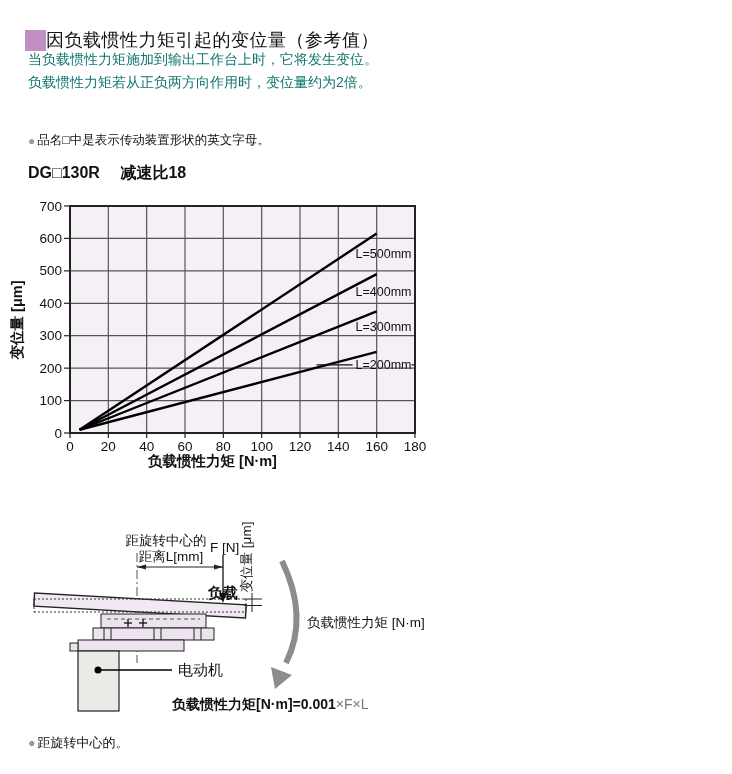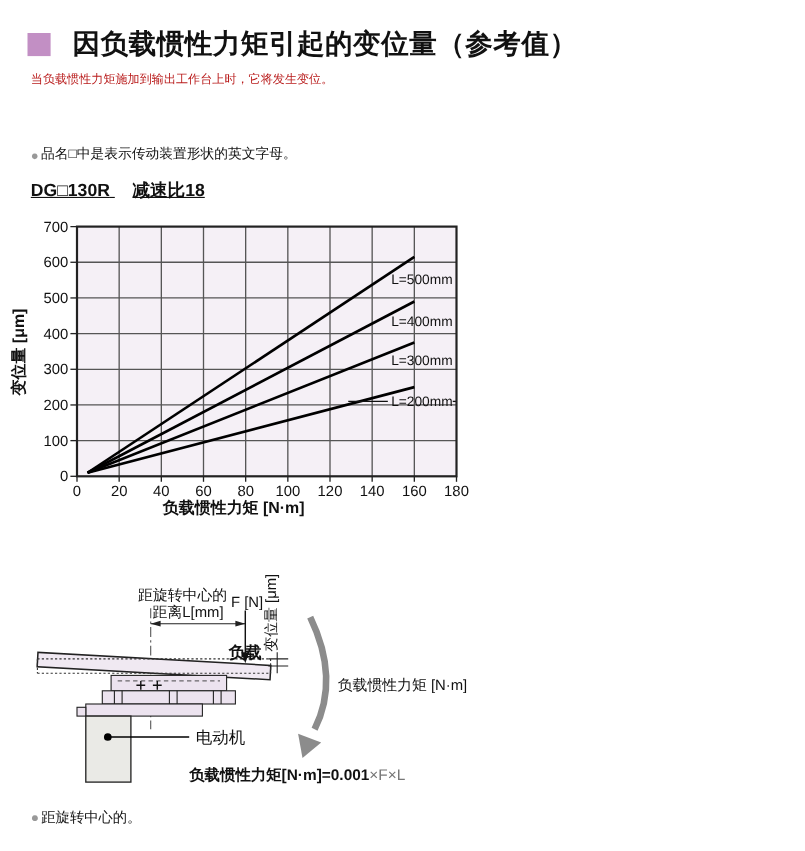--- a/index.html
+++ b/index.html
@@ -4,46 +4,47 @@
 <style>
   html,body{margin:0;padding:0;background:#fff;}
   #page{
     position:relative;width:732px;height:774px;background:#fff;overflow:hidden;
     font-family:"Liberation Sans","DejaVu Sans",sans-serif;color:#1a1a1a;
   }
   .abs{position:absolute;}
   
   #hdr{left:25px;top:26px;display:flex;align-items:flex-start;}
   #hdr .sq{width:21px;height:21px;margin-top:4px;flex:0 0 auto;}
-  #hdr .t{font-size:25px;font-weight:bold;letter-spacing:.5px;line-height:28px;color:#111;margin-left:20px;}
-  
-  #intro{left:28px;top:61px;width:700px;font-size:11px;line-height:22.5px;color:#b91c1c;}
+  #hdr .t{font-size:18px;font-weight:normal;letter-spacing:.5px;line-height:28px;color:#111;}
+  
+  #intro{left:28px;top:48px;width:700px;font-size:14px;line-height:22.5px;color:#0f766e;}
   #note{left:28px;top:132px;font-size:12.5px;color:#111;display:flex;align-items:center;}
   #note .b{color:#999;font-size:12px;margin-right:2px;}
   
-  #ctitle{left:28px;top:163px;font-size:16px;font-weight:bold;color:#111;text-decoration:underline;}
+  #ctitle{left:28px;top:163px;font-size:16px;font-weight:bold;color:#111;}
   #ctitle .ratio{margin-left:16px;}
   
   svg text{font-family:"Liberation Sans","DejaVu Sans",sans-serif;fill:#111;}
   
   #foot{left:28px;top:734px;font-size:13px;color:#111;display:flex;align-items:center;}
   #foot .b{color:#999;font-size:12.5px;margin-right:2px;}
 </style>
 </head>
 <body>
 
 <div id="page" style="background: rgb(255, 255, 255);">
 
   <div id="hdr" class="abs">
     <div class="sq" id="accentSq" style="background: rgb(194, 143, 196);"></div>
     <div class="t">因负载惯性力矩引起的变位量（参考值）</div>
   </div>
 
   <div id="intro" class="abs">
     <div>当负载惯性力矩施加到输出工作台上时，它将发生变位。</div>
+    <div>负载惯性力矩若从正负两方向作用时，变位量约为2倍。</div>
   </div>
   <div id="note" class="abs">
     <span class="b">●</span>
     <span>品名□中是表示传动装置形状的英文字母。</span>
   </div>
 
   <div id="ctitle" class="abs">
     <span>DG□130R</span>
     <span class="ratio">减速比18</span>
   </div>

